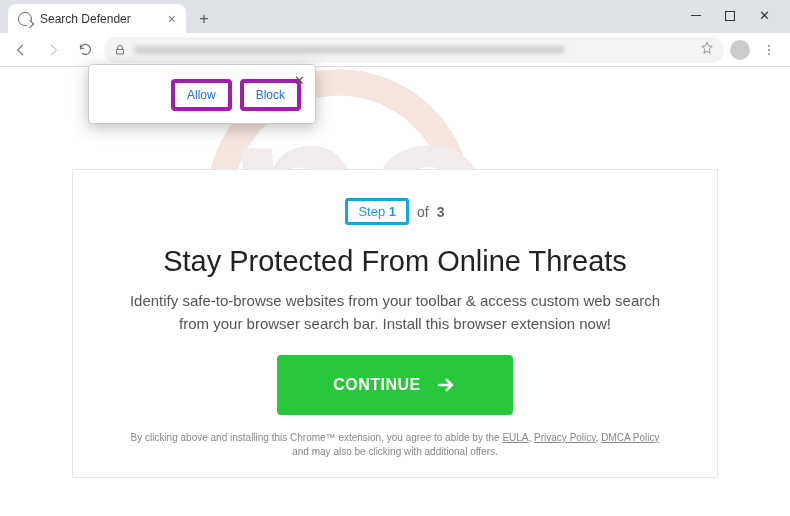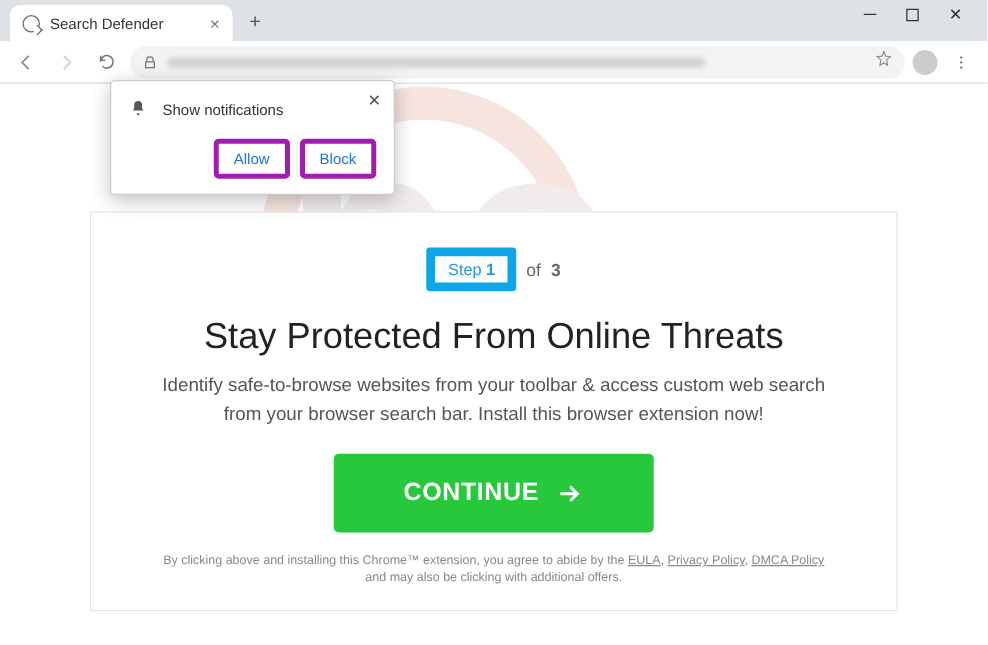--- a/index.html
+++ b/index.html
@@ -4,21 +4,21 @@
 <style>
 * { margin: 0; padding: 0; box-sizing: border-box; }
 body { width: 790px; height: 516px; font-family: "Segoe UI", Arial, sans-serif; background: #fff; position: relative; overflow: hidden; }
 
 
 .watermark { position: absolute; inset: 0; display: flex; align-items: center; justify-content: center; pointer-events: none; z-index: 0; }
 .watermark svg { width: 560px; height: 560px; opacity: 1; }
 
 
 .chrome { position: relative; z-index: 2; }
-.tabbar { height: 33px; background: #dee1e6; display: flex; align-items: flex-start; padding: 4px 8px 0 8px; }
+.tabbar { height: 33px; background: #dee1e6; display: flex; align-items: center; padding: 4px 8px 0 8px; }
 .tab { background: #fff; height: 29px; display: flex; align-items: center; padding: 0 10px; border-radius: 8px 8px 0 0; min-width: 178px; font-size: 12px; color: #333; position: relative; }
 .tab .favicon { width: 14px; height: 14px; border: 1.5px solid #666; border-radius: 50%; margin-right: 8px; position: relative; }
 .tab .favicon::after { content: ""; position: absolute; width: 5px; height: 5px; border-right: 1.5px solid #666; border-bottom: 1.5px solid #666; transform: rotate(-45deg); right: -2px; bottom: -2px; background: #fff; }
 .tab .close { margin-left: auto; color: #777; font-size: 14px; }
 .newtab { width: 28px; height: 28px; display: flex; align-items: center; justify-content: center; color: #555; font-size: 16px; margin-left: 4px; }
 .winctrls { margin-left: auto; display: flex; gap: 24px; padding: 0 12px 6px 0; align-items: center; }
 .winctrls div { color: #333; font-size: 13px; display: flex; align-items: center; }
 .win-min { width: 10px; height: 1px; background: #333; }
 .win-max { width: 10px; height: 10px; border: 1px solid #333; }
 .win-close { font-size: 15px; }
@@ -38,25 +38,25 @@
 .notif-url-blur { height: 8px; width: 140px; background: #aaa; filter: blur(2px); border-radius: 3px; opacity: .6; }
 .notif-row { display: flex; align-items: center; gap: 12px; margin-bottom: 14px; }
 .bell { color: #555; }
 .notif-actions { display: flex; justify-content: flex-end; gap: 8px; }
 .notif-btn { border: 4px solid #a21caf; background: #fff; color: #1a73e8; padding: 5px 12px; border-radius: 4px; font-size: 12px; }
 
 
 .page { position: relative; z-index: 1; padding-top: 102px; }
 .panel { margin: 0 72px; border: 1px solid #e5e5e5; background: #fff; text-align: center; padding: 28px 48px 18px 48px; }
 .step-wrap { display: flex; justify-content: center; align-items: center; gap: 8px; font-size: 14px; color: #666; margin-bottom: 20px; }
-.step-pill { border: 7px solid #0ea5e9; color: #2196f3; padding: 3px 10px; border-radius: 3px; font-size: 13px; }
+.step-pill { border: 3px solid #0ea5e9; color: #2196f3; padding: 3px 10px; border-radius: 3px; font-size: 13px; }
 .step-pill b { font-weight: 700; }
 .headline { font-size: 29px; font-weight: 400; color: #222; margin-bottom: 12px; }
 .subtext { font-size: 15px; color: #555; line-height: 1.5; margin-bottom: 20px; }
-.cta { display: inline-flex; align-items: center; gap: 14px; background: #28c83c; color: #fff; font-weight: 700; font-size: 20px; letter-spacing: .5px; padding: 20px 56px; border-radius: 4px; }
+.cta { display: inline-flex; align-items: center; gap: 14px; background: #28c83c; color: #fff; font-weight: 700; font-size: 16px; letter-spacing: .5px; padding: 20px 56px; border-radius: 4px; }
 .disclaimer { margin-top: 16px; font-size: 10px; color: #888; line-height: 1.4; }
 .disclaimer a { color: #888; text-decoration: underline; }
 </style>
 </head>
 <body>
 
 <div class="watermark">
   <svg viewBox="0 0 300 300">
     <g fill="none" stroke="#f1eceb" stroke-width="14">
       <circle cx="120" cy="120" r="64" stroke="#f1eceb"></circle>
@@ -118,28 +118,20 @@
           <circle cx="12" cy="5" r="1.6" fill="#777"></circle>
           <circle cx="12" cy="12" r="1.6" fill="#777"></circle>
           <circle cx="12" cy="19" r="1.6" fill="#777"></circle>
         </svg>
     </div>
   </div>
 </div>
 
 <div class="notif">
   <div class="notif-close">✕</div>
-  <div class="notif-row">
-    <span class="bell">
-      <svg width="15" height="15" viewBox="0 0 24 24">
-          <path d="M12 3a5 5 0 0 0-5 5v4l-2 3h14l-2-3V8a5 5 0 0 0-5-5zM10 19a2 2 0 0 0 4 0" fill="#555"></path>
-        </svg>
-    </span>
-    <span>Show notifications</span>
-  </div>
   <div class="notif-actions">
     <button class="notif-btn">Allow</button>
     <button class="notif-btn">Block</button>
   </div>
 </div>
 
 <div class="page">
   <div class="panel">
     <div class="step-wrap">
       <span class="step-pill">

